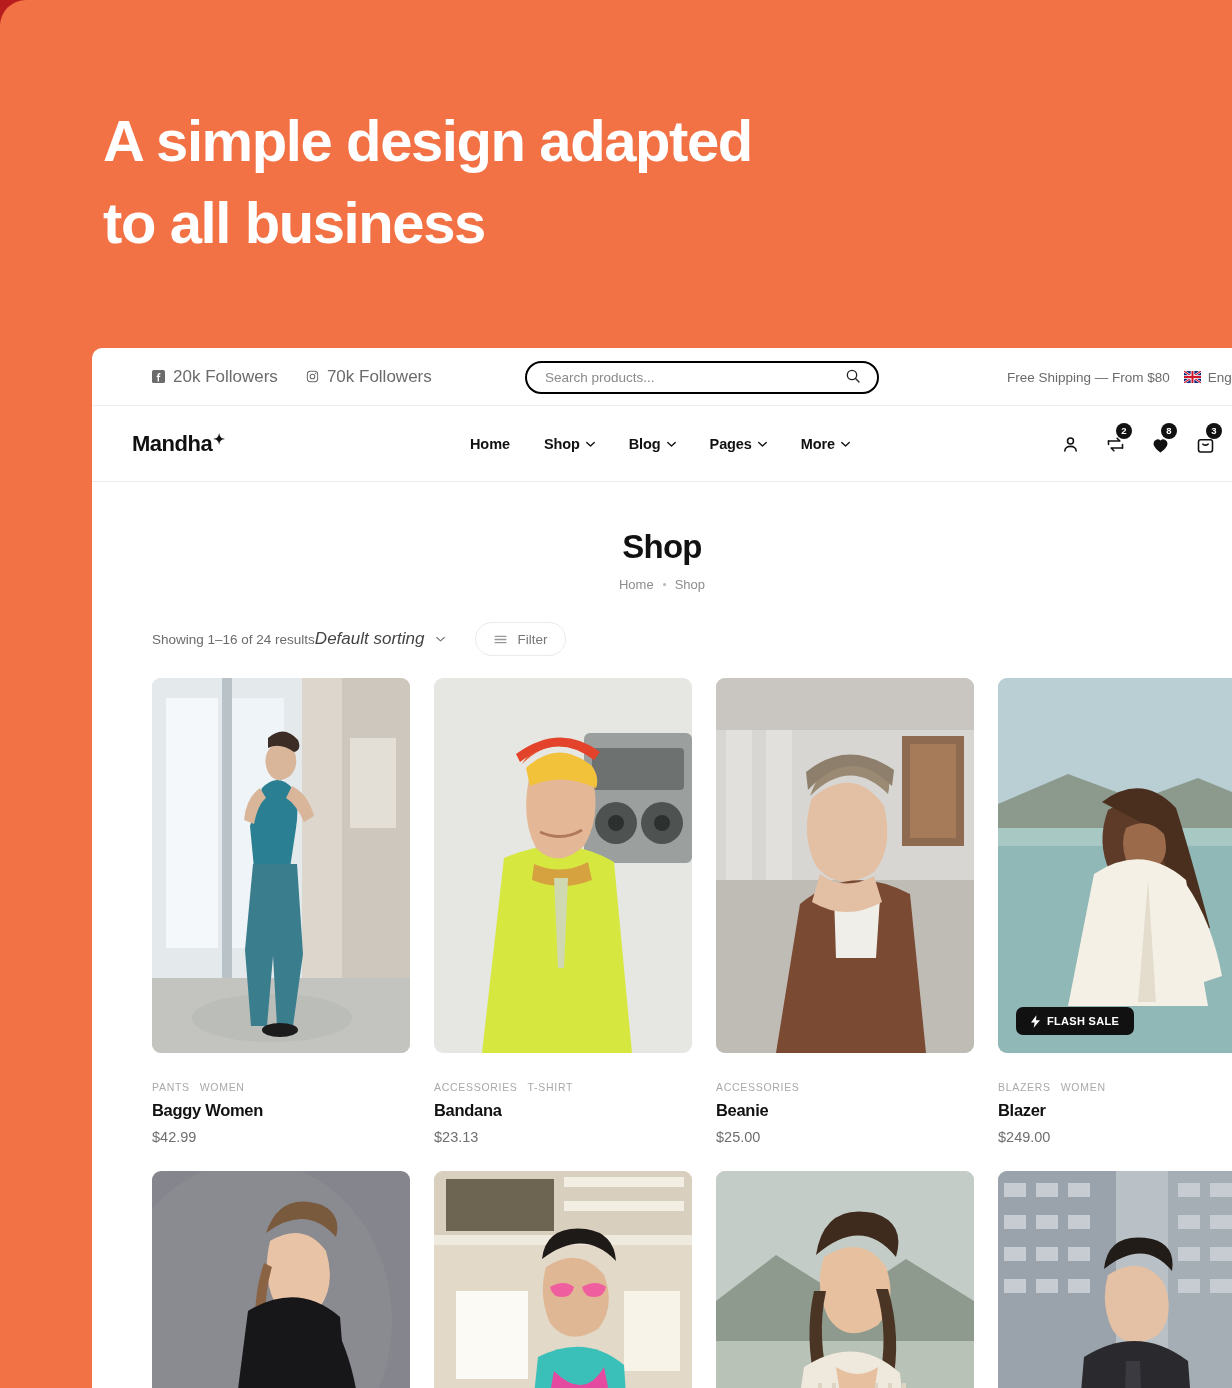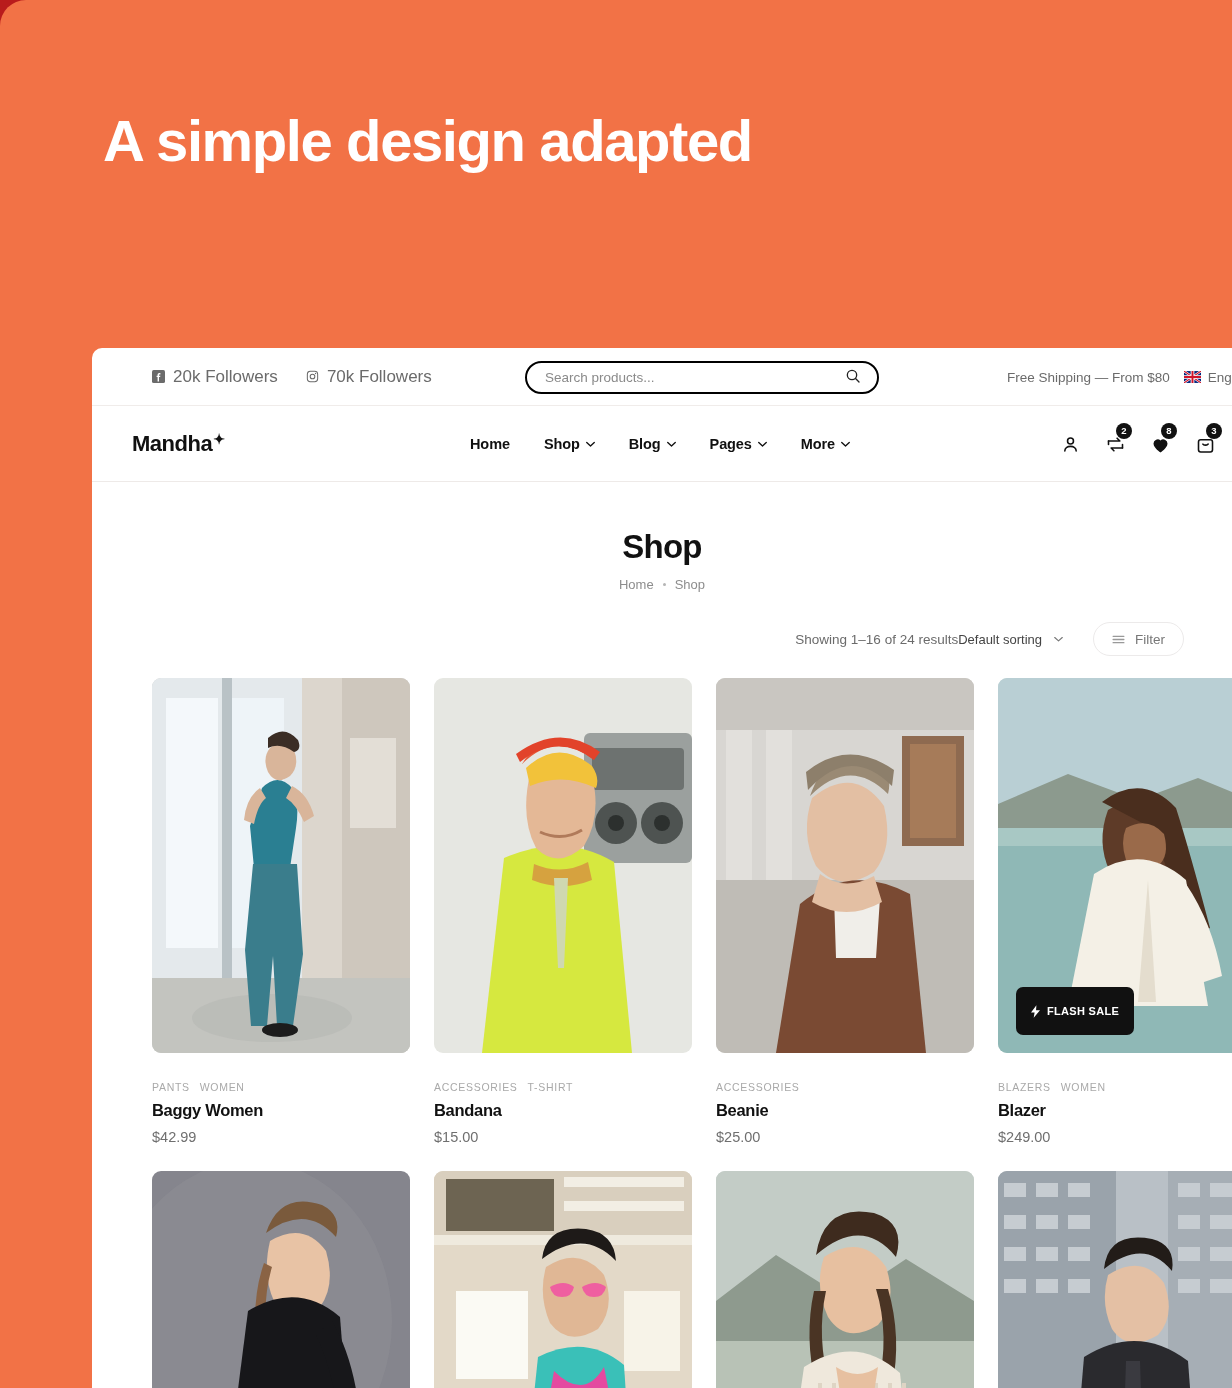--- a/index.html
+++ b/index.html
@@ -202,26 +202,26 @@
     gap: 9px;
   }
   .crumb-dot { width: 3px; height: 3px; border-radius: 50%; background: #b5b5b5; display:block; }
 
   
   .shop-toolbar {
     margin-top: 30px;
     padding: 0 48px 0 60px;
     display: flex;
     align-items: center;
-    justify-content: flex-end;
+    justify-content: flex-start;
     height: 34px;
   }
   .results { font-size: 13.5px; color: #6b6b6b; }
   .toolbar-right { display: flex; align-items: center; gap: 30px; }
-  .sorting { display: flex; align-items: center; gap: 12px; font-size: 13px; color: #444; }
+  .sorting { display: flex; align-items: center; gap: 12px; font-size: 17px; color: #444; font-style: italic; }
   .filter-btn {
     display: flex; align-items: center; gap: 10px;
     height: 34px;
     padding: 0 18px;
     border: 1px solid #eceaea;
     border-radius: 17px;
     font-size: 13.5px;
     color: #777;
     background: #fff;
   }
@@ -243,21 +243,21 @@
     height: 375px;
     border-radius: 9px;
     overflow: hidden;
   }
   .thumb .art { position: absolute; inset: 0; }
 
   .flash {
     position: absolute;
     left: 18px;
     bottom: 18px;
-    height: 48px;
+    height: 28px;
     padding: 0 15px;
     border-radius: 7px;
     background: #111;
     color: #fff;
     font-size: 11px;
     font-weight: 700;
     letter-spacing: 0.3px;
     display: flex;
     align-items: center;
     gap: 7px;
@@ -288,20 +288,21 @@
 </style>
 </head>
 <body>
 
 <div id="page">
 
   <div id="orange-bg"></div>
 
   <div id="hero">
     <div class="line">A simple design adapted</div>
+    <div class="line">to all business</div>
   </div>
 
   <div id="panel">
 
     <div class="topbar">
 
       <div class="socials">
         <a class="social">
           <span>
             <svg width="13" height="13" viewBox="0 0 24 24">
@@ -513,21 +514,21 @@
             <path d="M106 154 q22 10 42 -2" stroke="#b07a5a" stroke-width="3" fill="none"></path>
             <path d="M100 186 q28 12 54 -2 l4 18 q-30 12 -60 0z" fill="#d6a23f"></path>
             <path d="M120 200 l4 90 6 0 4 -90z" fill="#cfd8b0"></path>
           </svg>
         </div>
         <div class="cats">
           <span>Accessories</span>
           <span>T-Shirt</span>
         </div>
         <div class="pname">Bandana</div>
-        <div class="pprice">$15.00</div>
+        <div class="pprice">$23.13</div>
       </div>
 
       <div class="card">
         <div class="thumb">
           <svg class="art" viewBox="0 0 258 375" preserveAspectRatio="xMidYMid slice">
             <rect width="258" height="375" fill="#d8d6d2"></rect>
             <rect x="0" y="0" width="258" height="52" fill="#c9c6c1"></rect>
             <rect x="10" y="52" width="26" height="150" fill="#e2e0dc"></rect>
             <rect x="50" y="52" width="26" height="150" fill="#e2e0dc"></rect>
             <rect x="186" y="58" width="62" height="110" fill="#8e6a50"></rect>

